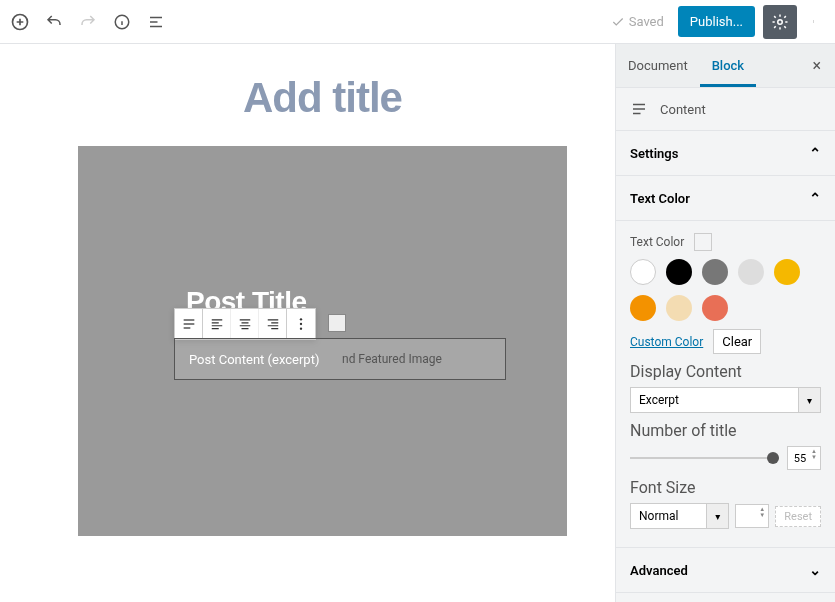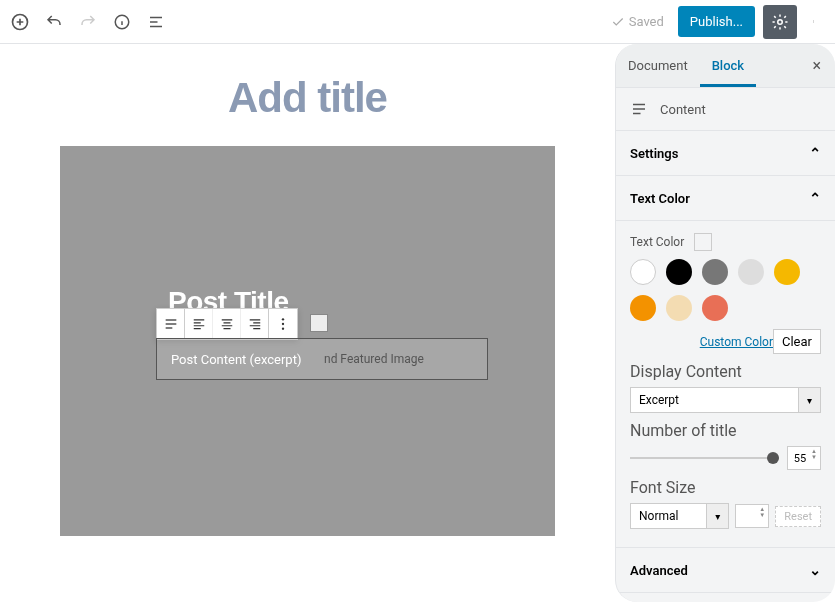--- a/index.html
+++ b/index.html
@@ -8,53 +8,53 @@
 .topbar-left { display: flex; align-items: center; gap: 14px; }
 .topbar-right { display: flex; align-items: center; gap: 8px; }
 .tb-icon { width: 20px; height: 20px; display: flex; align-items: center; justify-content: center; color: #555; cursor: pointer; }
 .tb-icon.disabled { color: #ccc; }
 .saved { color: #aaa; font-size: 13px; display: flex; align-items: center; gap: 4px; margin-right: 6px; justify-content: flex-end; }
 .saved svg { width: 14px; height: 14px; }
 .publish-btn { background: #0085ba; color: #fff; border: none; padding: 8px 12px; font-size: 13px; cursor: pointer; border-radius: 3px; }
 .gear-btn { width: 34px; height: 34px; background: #555d66; color: #fff; display: flex; align-items: center; justify-content: center; cursor: pointer; border-radius: 3px; }
 .more-btn { width: 20px; height: 30px; display: flex; align-items: center; justify-content: center; cursor: pointer; color: #555; }
 .main { flex: 1; display: flex; overflow: hidden; }
-.editor { flex: 1; overflow: auto; padding: 30px 60px; }
+.editor { flex: 1; overflow: auto; padding: 30px 48px; margin-left: 30px; }
 .add-title { text-align: center; font-size: 42px; font-weight: 900; color: #8b9ab3; margin-bottom: 24px; font-family: Arial, sans-serif; letter-spacing: -1px; }
 .canvas { background: #9a9a9a; height: 390px; padding-top: 140px; position: relative; }
 .post-title { color: #fff; font-size: 28px; font-weight: 900; margin-left: 108px; font-family: Arial, sans-serif; letter-spacing: -0.5px; }
 .block-toolbar { background: #fff; border: 1px solid #ccc; display: inline-flex; position: absolute; left: 96px; top: 162px; box-shadow: 0 2px 6px rgba(0,0,0,0.15); }
 .block-toolbar .tb-btn { width: 28px; height: 30px; display: flex; align-items: center; justify-content: center; border-right: 1px solid #eee; cursor: pointer; }
 .block-toolbar .tb-btn.sep { border-right: 1px solid #ccc; }
 .block-toolbar .tb-btn:last-child { border-right: none; }
 .content-box { position: absolute; top: 192px; left: 96px; width: 332px; height: 42px; border: 1px solid #555; background: rgba(200,200,200,0.3); display: flex; align-items: center; padding-left: 14px; color: #fff; font-size: 13px; }
 .content-box .faded { color: #555; position: absolute; left: 167px; font-size: 12px; }
 .fimg-icon { position: absolute; left: 250px; top: 168px; width: 18px; height: 18px; border: 1px solid #888; background: #eee; }
-.sidebar { width: 220px; background: #f3f4f5; border-left: 1px solid #e2e4e7; overflow-y: auto; font-size: 13px; border-radius: 22px; }
+.sidebar { width: 220px; background: #f3f4f5; border-left: 1px solid #e2e4e7; overflow-y: auto; font-size: 13px; }
 .tabs { display: flex; align-items: center; border-bottom: 1px solid #e2e4e7; background: #edeff0; }
 .tab { padding: 14px 12px; color: #555; cursor: pointer; }
 .tab.active { color: #0073aa; border-bottom: 3px solid #0073aa; font-weight: 500; padding-bottom: 11px; }
 .close-tab { margin-left: auto; padding: 0 14px; cursor: pointer; color: #555; font-size: 16px; }
 .breadcrumb { display: flex; align-items: center; padding: 12px 14px; border-bottom: 1px solid #e2e4e7; gap: 12px; color: #555; }
 .breadcrumb svg { width: 18px; height: 18px; }
 .panel-head { padding: 14px; font-weight: 600; border-bottom: 1px solid #e2e4e7; display: flex; justify-content: space-between; align-items: center; cursor: pointer; }
 .panel-body { padding: 12px 14px 18px; border-bottom: 1px solid #e2e4e7; }
 .subhead { font-size: 12px; color: #555; margin-bottom: 8px; display: flex; align-items: center; gap: 10px; }
 .sample-box { width: 18px; height: 18px; border: 1px solid #ccc; }
 .swatches { display: flex; flex-wrap: wrap; gap: 10px; margin-bottom: 8px; }
 .swatch { width: 26px; height: 26px; border-radius: 50%; cursor: pointer; }
 .swatch.white { background: #fff; border: 1px solid #ccc; }
 .swatch.black { background: #000; }
 .swatch.gray { background: #777; }
 .swatch.lgray { background: #ddd; }
 .swatch.yellow { background: #f5b800; }
 .swatch.orange { background: #f39200; }
 .swatch.cream { background: #f3dcb2; }
 .swatch.red { background: #e86f56; }
-.custom-row { display: flex; justify-content: flex-end; align-items: center; }
+.custom-row { display: flex; align-items: center; gap: 10px; }
 .custom-link { color: #0073aa; text-decoration: underline; font-size: 12px; cursor: pointer; }
 .clear-btn { border: 1px solid #ccc; padding: 4px 8px; font-size: 13px; background: #fff; cursor: pointer; }
 .field-label { font-size: 16px; color: #555; margin-bottom: 6px; margin-top: 8px; }
 .select-wrap { display: flex; }
 .select { flex: 1; border: 1px solid #ccc; background: #fff; height: 26px; padding: 0 8px; font-size: 12px; display: flex; align-items: center; }
 .select-caret { width: 22px; height: 26px; border: 1px solid #ccc; border-left: none; background: #eee; display: flex; align-items: center; justify-content: center; font-size: 10px; }
 .slider-row { display: flex; align-items: center; gap: 8px; margin-top: 6px; }
 .slider-track { flex: 1; height: 2px; background: #ccc; position: relative; }
 .slider-thumb { position: absolute; right: 0; top: -5px; width: 12px; height: 12px; border-radius: 50%; background: #555; }
 .num-input { width: 34px; height: 24px; border: 1px solid #ccc; font-size: 11px; text-align: center; display: flex; align-items: center; justify-content: center; background: #fff; padding-right: 8px; position: relative; }

